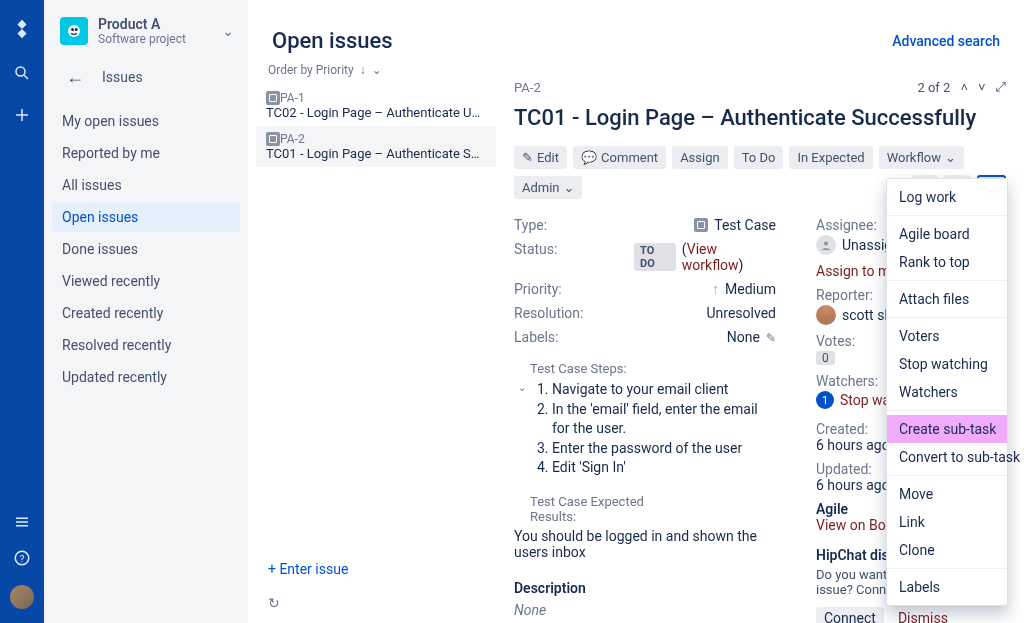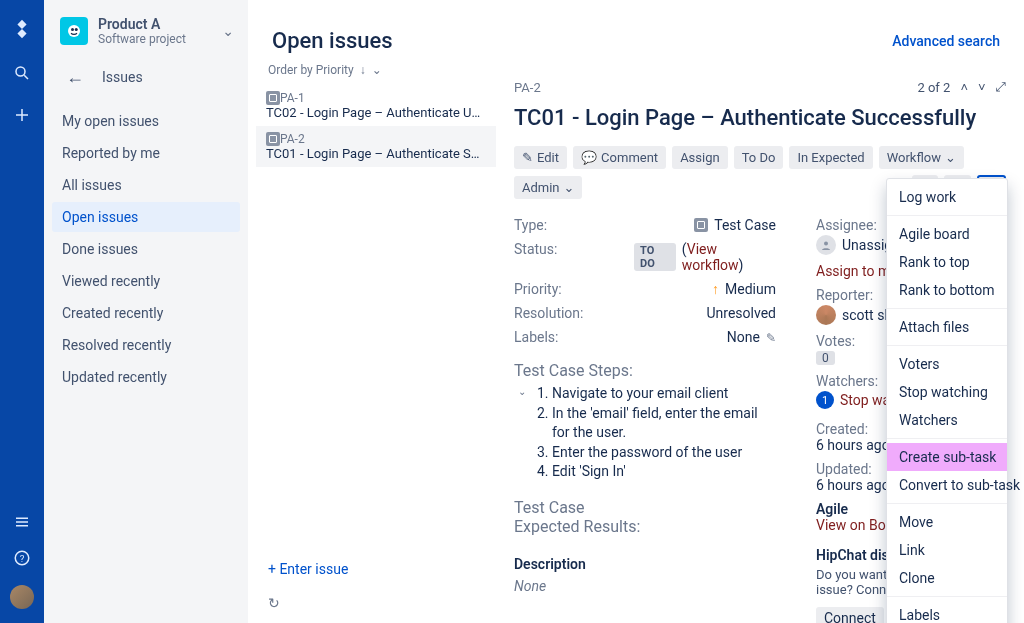--- a/index.html
+++ b/index.html
@@ -46,21 +46,21 @@
 .act-right { margin-left: auto; display: flex; gap: 6px; }
 .more-btn { background:#ecedf0; border: 2px solid #0052cc; border-radius:3px; padding:2px 6px; }
 .iv-body { display: flex; gap: 40px; margin-top: 18px; }
 .iv-left { flex: 1; min-width: 0; }
 .iv-right { width: 190px; flex-shrink: 0; }
 .field-row { display: flex; margin-bottom: 8px; font-size: 14px; justify-content: space-between; }
 .field-label { width: 120px; color: #6b778c; flex-shrink: 0; }
 .field-value { color: #172b4d; display: flex; align-items: center; gap: 6px; }
 .status-lozenge { background: #dfe1e6; border-radius: 3px; padding: 1px 6px; font-size: 11px; font-weight: 700; color: #42526e; }
 .link { color: #7f1d1d; cursor: pointer; }
-.section-hdr { color: #6b778c; font-size: 16px; margin-top: 16px; margin-bottom: 4px; }
+.section-hdr { color: #6b778c; font-size: 13px; margin-top: 16px; margin-bottom: 4px; margin-left: 16px; }
 .steps-list { list-style: decimal; padding-left: 38px; font-size: 14px; line-height: 1.4; }
 .steps-toggle { position: absolute; margin-left: -34px; margin-top: 1px; color: #6b778c; font-size: 10px; cursor:pointer; }
 .desc-header { font-weight: 600; font-size: 14px; margin-top: 20px; color: #172b4d; }
 .desc-body { font-size: 14px; font-style: italic; color: #6b778c; margin-top: 6px; }
 .rf-row { margin-bottom: 8px; font-size: 14px; }
 .rf-label { color: #6b778c; }
 .rf-value { color: #172b4d; display: flex; align-items: center; gap: 6px; margin-top: 2px; }
 .vote-badge { background: #dfe1e6; border-radius: 3px; padding: 0 6px; font-size: 12px; color: #42526e; }
 .watch-badge { background: #0052cc; color:#fff; border-radius: 50%; width:18px; height:18px; font-size:11px; display:inline-flex; align-items:center; justify-content:center; }
 .reporter-avatar { width: 20px; height: 20px; border-radius: 50%; background: conic-gradient(#cc8866, #aa7755, #cc8866); }
@@ -262,20 +262,21 @@
             <div class="section-hdr">Test Case Steps:</div>
             <ol class="steps-list" id="steps-list">
                 <span class="steps-toggle">⌄</span>
                 <li>Navigate to your email client</li>
                 <li>In the 'email' field, enter the email for the user.</li>
                 <li>Enter the password of the user</li>
                 <li>Edit 'Sign In'</li>
               </ol>
 
             <div class="section-hdr" style="max-width:130px;">Test Case Expected Results:</div>
+            <div style="font-size:14px;margin-top:2px;">You should be logged in and shown the users inbox</div>
 
             <div class="desc-header">Description</div>
             <div class="desc-body">None</div>
 
           </div>
 
           <div class="iv-right">
             <div class="rf-row">
                 <div class="rf-label">Assignee:</div>
                 <div class="rf-value">
@@ -329,21 +330,20 @@
         </div>
       </div>
     </div>
   </div>
 
   <div class="dropdown-menu" id="dropdown-menu">
       <div class="mi">Log work</div>
       <div class="sep"></div>
       <div class="mi">Agile board</div>
       <div class="mi">Rank to top</div>
-      <div class="mi">Rank to bottom</div>
       <div class="sep"></div>
       <div class="mi">Attach files</div>
       <div class="sep"></div>
       <div class="mi">Voters</div>
       <div class="mi">Stop watching</div>
       <div class="mi">Watchers</div>
       <div class="sep"></div>
       <div class="mi hover">Create sub-task</div>
       <div class="mi">Convert to sub-task</div>
       <div class="sep"></div>

